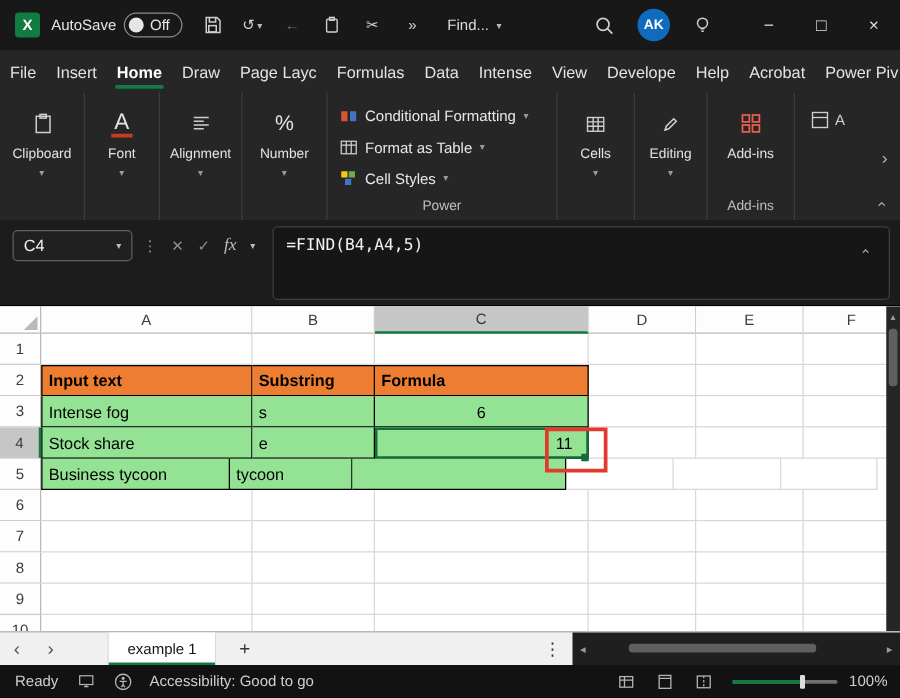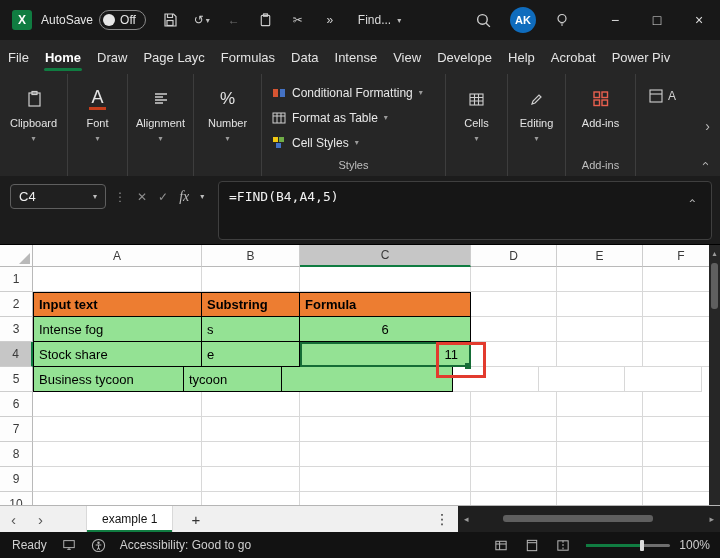--- a/index.html
+++ b/index.html
@@ -171,20 +171,23 @@
       </div>
     <div class="winbtn">
         <span>×</span>
       </div>
   </div>
 
   <div class="menubar">
     <div class="mitem">
         <span>File</span>
       </div>
+    <div class="mitem">
+        <span>Insert</span>
+      </div>
     <div class="mitem active">
         <span>Home</span>
       </div>
     <div class="mitem">
         <span>Draw</span>
       </div>
     <div class="mitem">
         <span>Page Layc</span>
       </div>
     <div class="mitem">
@@ -267,21 +270,21 @@
       </div>
       <div class="srow">
         <svg width="14" height="14" viewBox="0 0 14 14">
             <rect x="1" y="1" width="5" height="5" fill="#F2C811"></rect>
             <rect x="7" y="1" width="5" height="5" fill="#70AD47"></rect>
             <rect x="4" y="7" width="5" height="5" fill="#4472C4"></rect>
           </svg>
         <span>Cell Styles</span>
         <span class="scaret">▾</span>
       </div>
-      <span class="gname">Styles</span>
+      <span class="gname">Power</span>
     </div>
     <div class="rgroup w62">
       <span class="ric">
         <svg width="19" height="19" viewBox="0 0 19 19">
             <rect x="3" y="4" width="13" height="11" fill="none" stroke="#cfcfcf" stroke-width="1.1"></rect>
             <path d="M3 7.5h13M3 11h13M7.5 4v11M11.5 4v11" stroke="#cfcfcf" stroke-width="1.1"></path>
           </svg>
       </span>
       <span class="rlabel">Cells</span>
       <span class="rcaret">▾</span>

